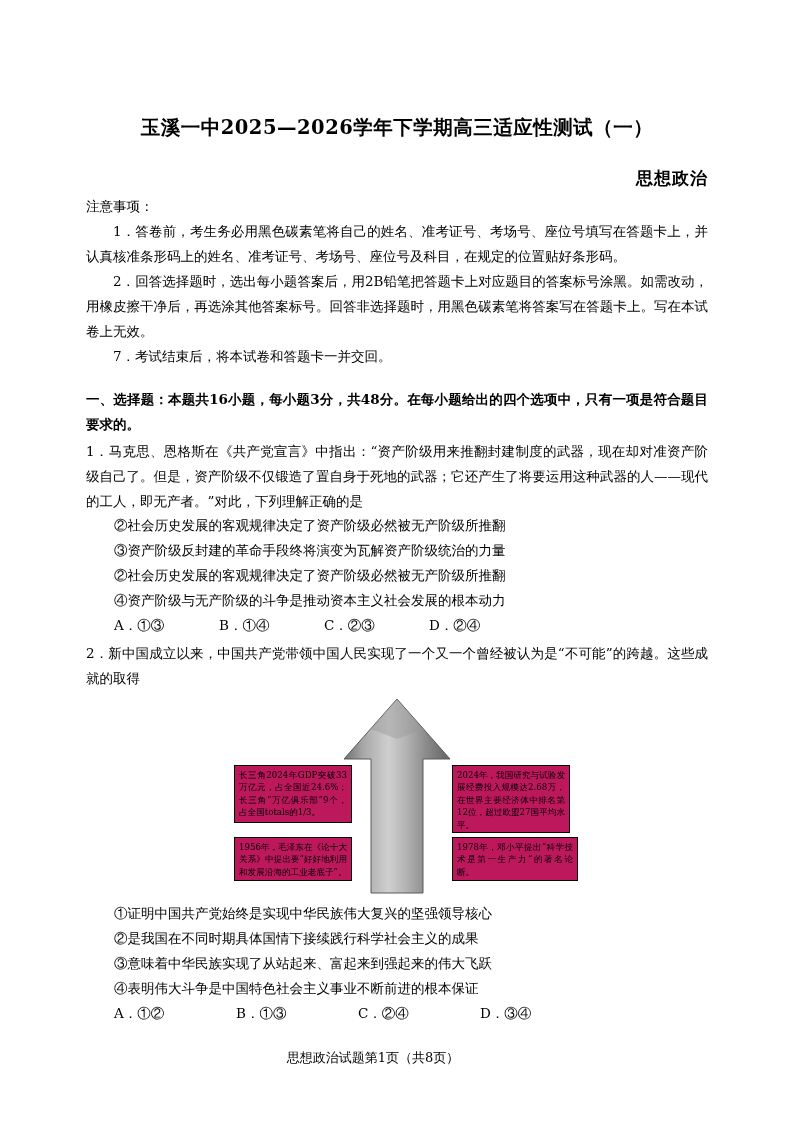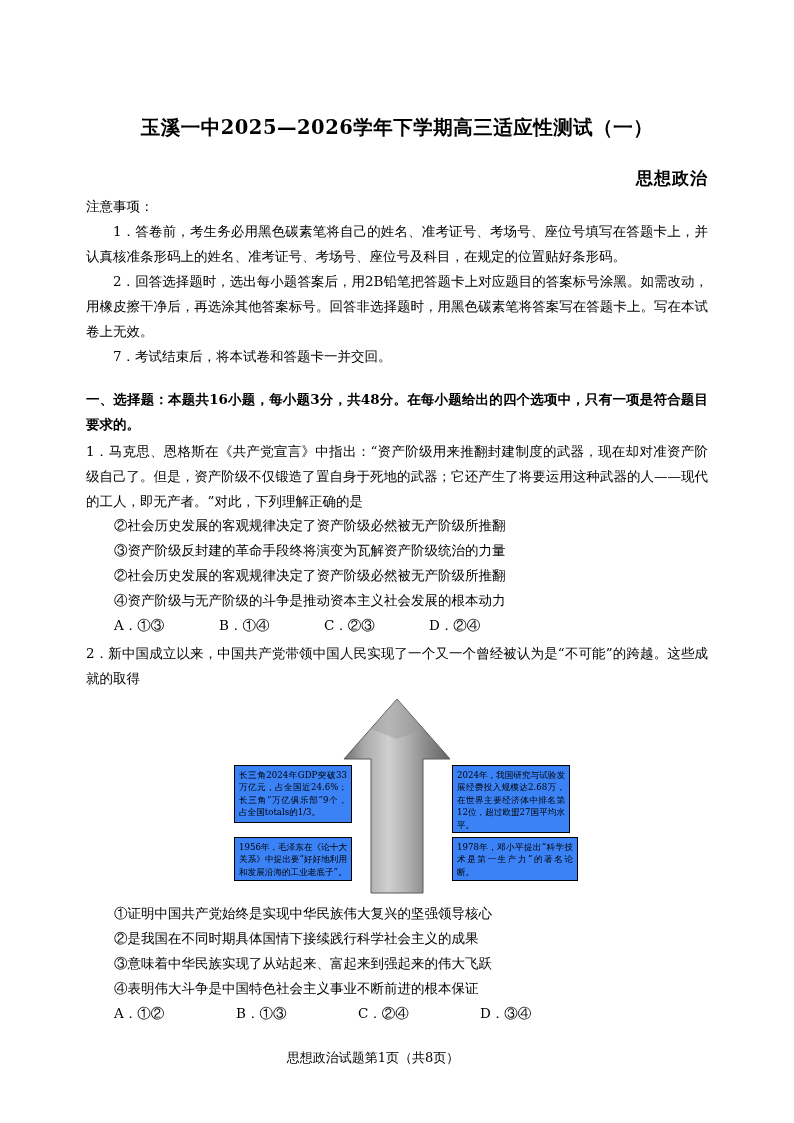--- a/index.html
+++ b/index.html
@@ -103,21 +103,21 @@
   .arrow-wrap {
     position: absolute;
     left: 236px;
     top: 0;
     width: 150px;
     height: 198px;
   }
   .callout {
     position: absolute;
     border: 1px solid #000;
-    background: #3b82f6;
+    background: #be185d;
     font-family: "DejaVu Serif", "Liberation Serif", serif;
     font-size: 8.6px;
     line-height: 1.45;
     padding: 3px 4px;
     box-sizing: border-box;
     text-align: justify;
   }
   .c1 { left: 148px; top: 68px;  width: 118px; height: 58px; }
   .c2 { left: 366px; top: 68px;  width: 118px; height: 68px; }
   .c3 { left: 148px; top: 140px; width: 118px; height: 44px; }

